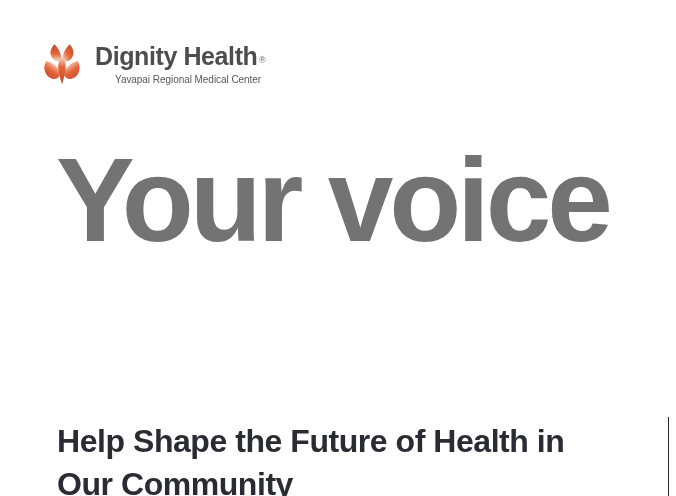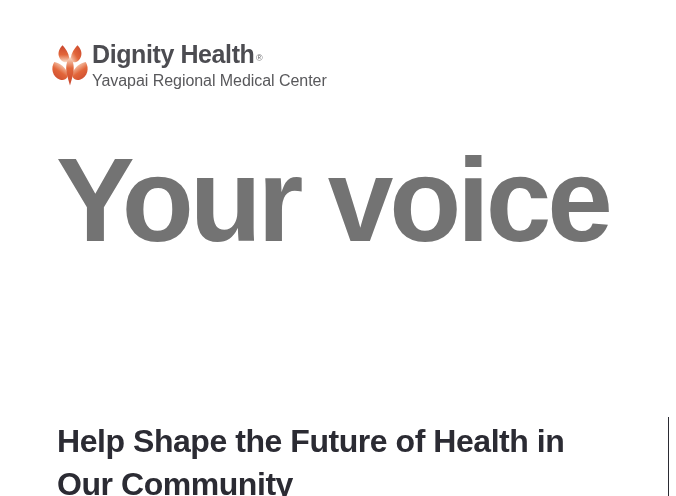--- a/index.html
+++ b/index.html
@@ -20,24 +20,25 @@
     position: relative;
     width: 676px;
     height: 496px;
     background: #ffffff;
     overflow: hidden;
   }
 
   
   .brand-lockup {
     position: absolute;
-    left: 48px;
+    left: 40px;
     top: 40px;
     display: flex;
     align-items: center;
+    gap: 11px;
   }
 
   .brand-mark {
     width: 44px;
     height: 48px;
     flex: 0 0 auto;
     display: block;
   }
 
   .brand-wordmark {
@@ -68,27 +69,28 @@
     font-size: 9px;
     color: #6a6a6e;
     line-height: 1;
     margin-left: 1.5px;
     position: relative;
     top: 13px;
   }
 
   .brand-tagline {
     font-family: "Liberation Sans", sans-serif;
-    font-size: 16px;
+    font-size: 10px;
     font-weight: normal;
     color: #58585b;
     letter-spacing: -0.05px;
     line-height: 1.2;
     margin-top: 4px;
     white-space: nowrap;
+    margin-left: 20px;
   }
 
   
   .headline {
     position: absolute;
     left: 56px;
     top: 144px;
     font-family: "Liberation Sans", sans-serif;
     font-weight: bold;
     font-size: 118px;

